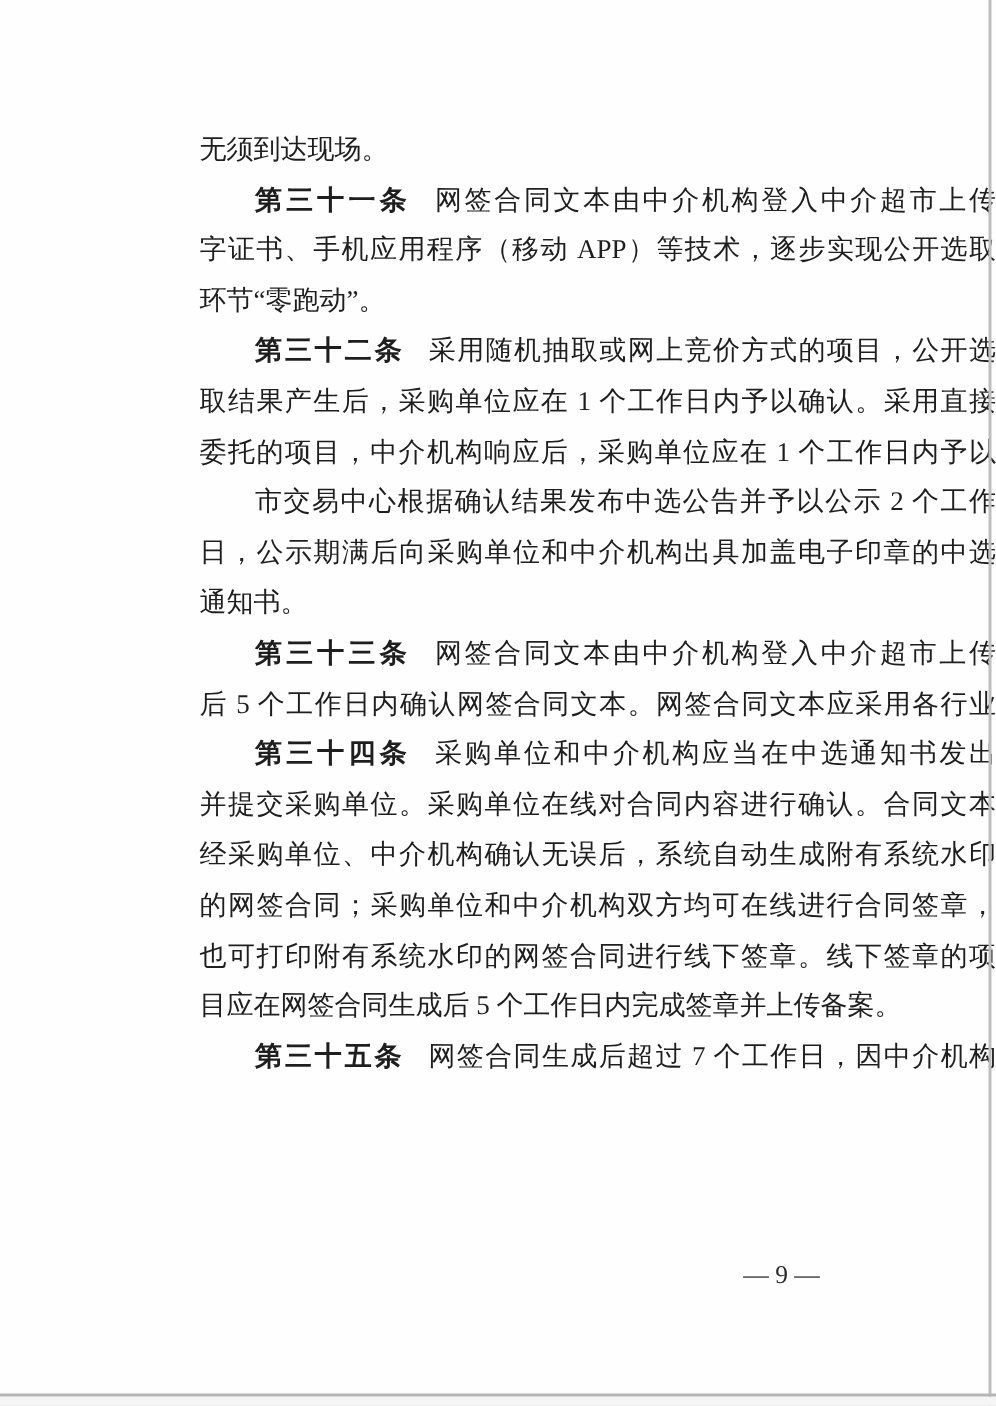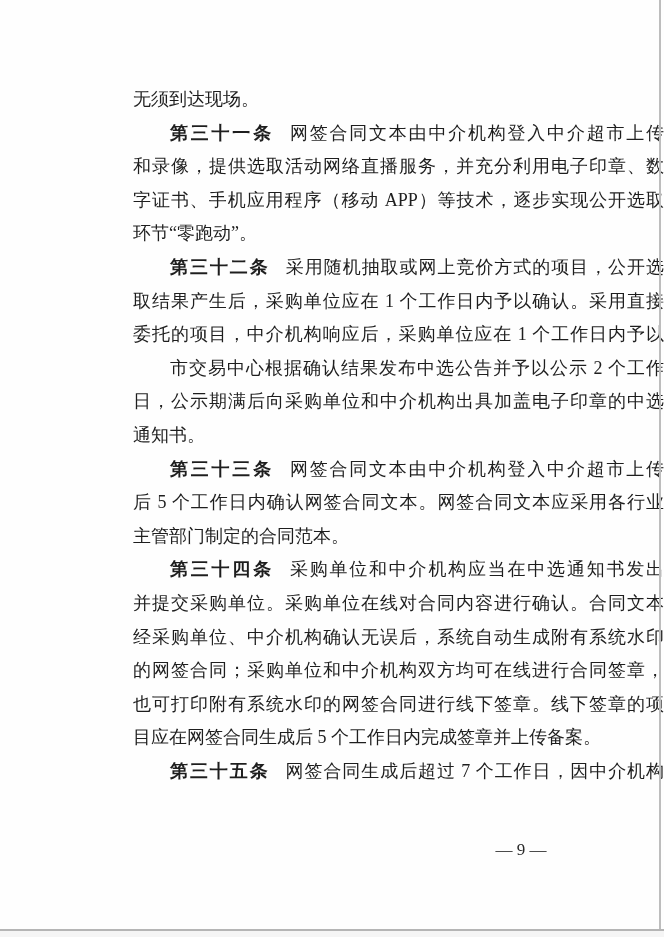--- a/index.html
+++ b/index.html
@@ -81,32 +81,30 @@
     background: #f5f5f5;
   }
 </style>
 </head>
 <body>
 
 <div class="page">
   <div class="text-block" id="text-block">
       <div class="line eop"><span>无须到达现场。</span></div>
       <div class="line indent"><span class="head">第三十一条</span><span>网签合同文本由中介机构登入中介超市上传</span></div>
-      <div class="line"><span>和录像，提供选取活动网络直播服务，并充分利用电子印章、数</span></div>
       <div class="line"><span>字证书、手机应用程序（移动 APP）等技术，逐步实现公开选取</span></div>
       <div class="line eop"><span>环节“零跑动”。</span></div>
       <div class="line indent"><span class="head">第三十二条</span><span>采用随机抽取或网上竞价方式的项目，公开选</span></div>
       <div class="line"><span>取结果产生后，采购单位应在 1 个工作日内予以确认。采用直接</span></div>
       <div class="line"><span>委托的项目，中介机构响应后，采购单位应在 1 个工作日内予以</span></div>
       <div class="line indent"><span>市交易中心根据确认结果发布中选公告并予以公示 2 个工作</span></div>
       <div class="line"><span>日，公示期满后向采购单位和中介机构出具加盖电子印章的中选</span></div>
       <div class="line eop"><span>通知书。</span></div>
       <div class="line indent"><span class="head">第三十三条</span><span>网签合同文本由中介机构登入中介超市上传</span></div>
       <div class="line"><span>后 5 个工作日内确认网签合同文本。网签合同文本应采用各行业</span></div>
-      <div class="line eop"><span>主管部门制定的合同范本。</span></div>
       <div class="line indent"><span class="head">第三十四条</span><span>采购单位和中介机构应当在中选通知书发出</span></div>
       <div class="line"><span>并提交采购单位。采购单位在线对合同内容进行确认。合同文本</span></div>
       <div class="line"><span>经采购单位、中介机构确认无误后，系统自动生成附有系统水印</span></div>
       <div class="line"><span>的网签合同；采购单位和中介机构双方均可在线进行合同签章，</span></div>
       <div class="line"><span>也可打印附有系统水印的网签合同进行线下签章。线下签章的项</span></div>
       <div class="line eop"><span>目应在网签合同生成后 5 个工作日内完成签章并上传备案。</span></div>
       <div class="line indent"><span class="head">第三十五条</span><span>网签合同生成后超过 7 个工作日，因中介机构</span></div>
     </div>
   <div class="page-number">— 9 —</div>
   <div class="scan-edge-right"></div>

